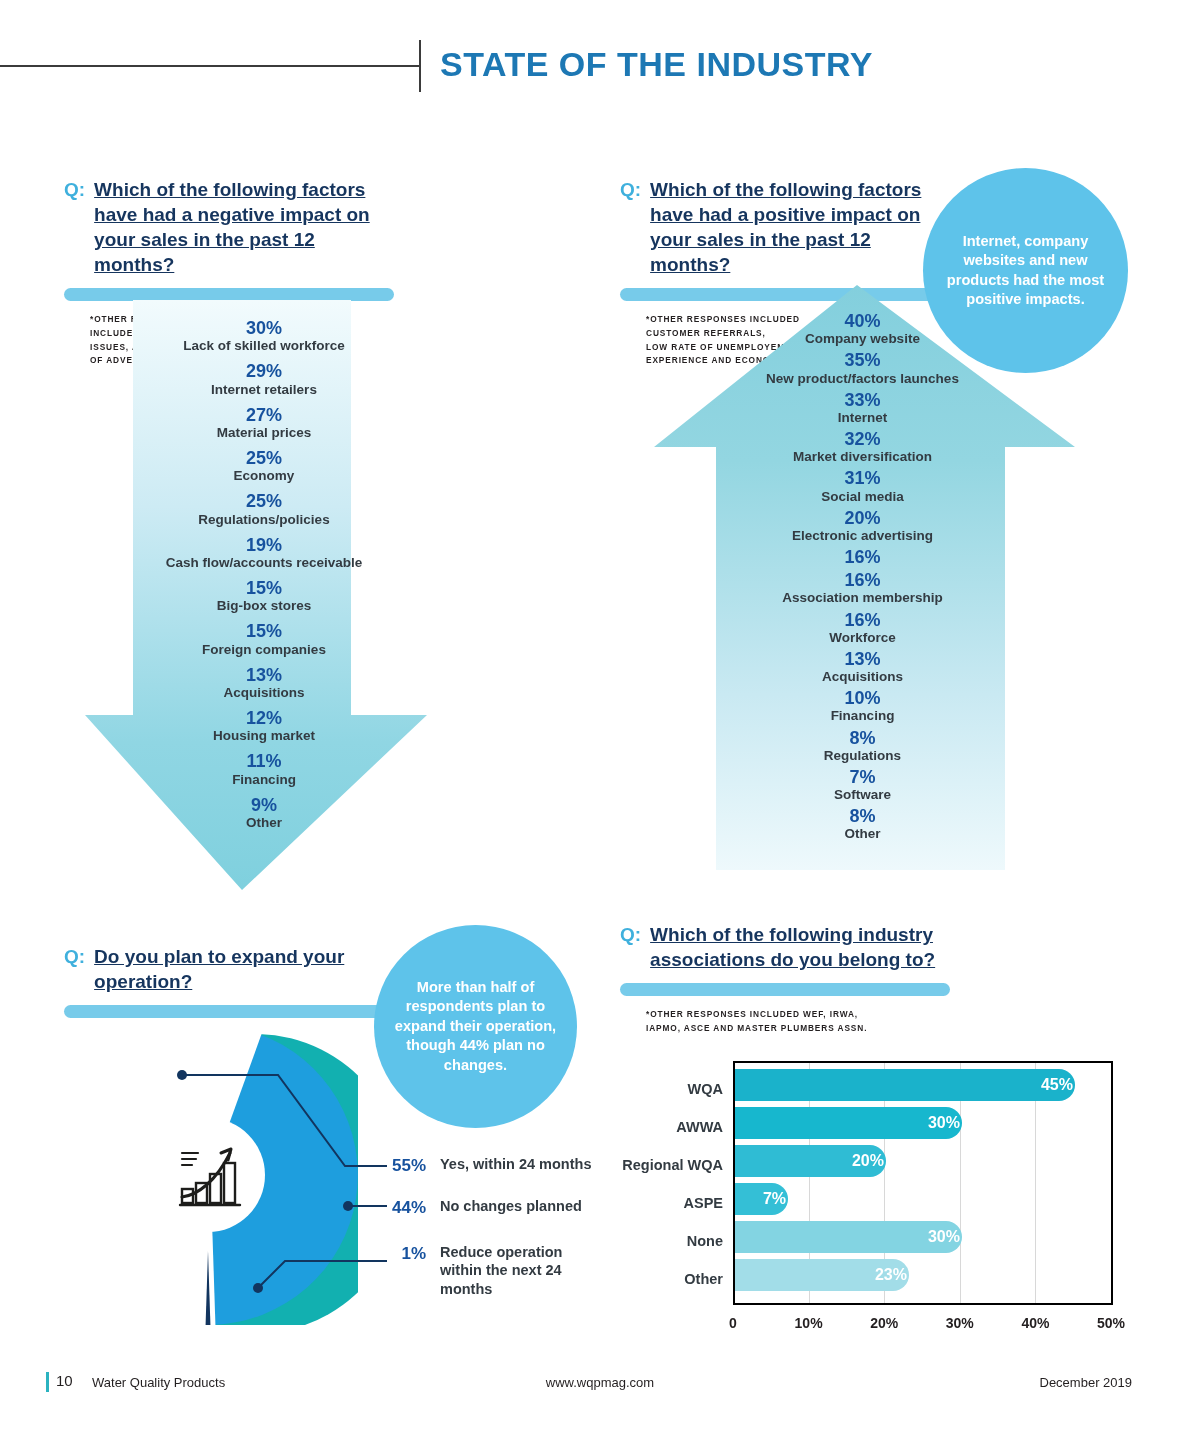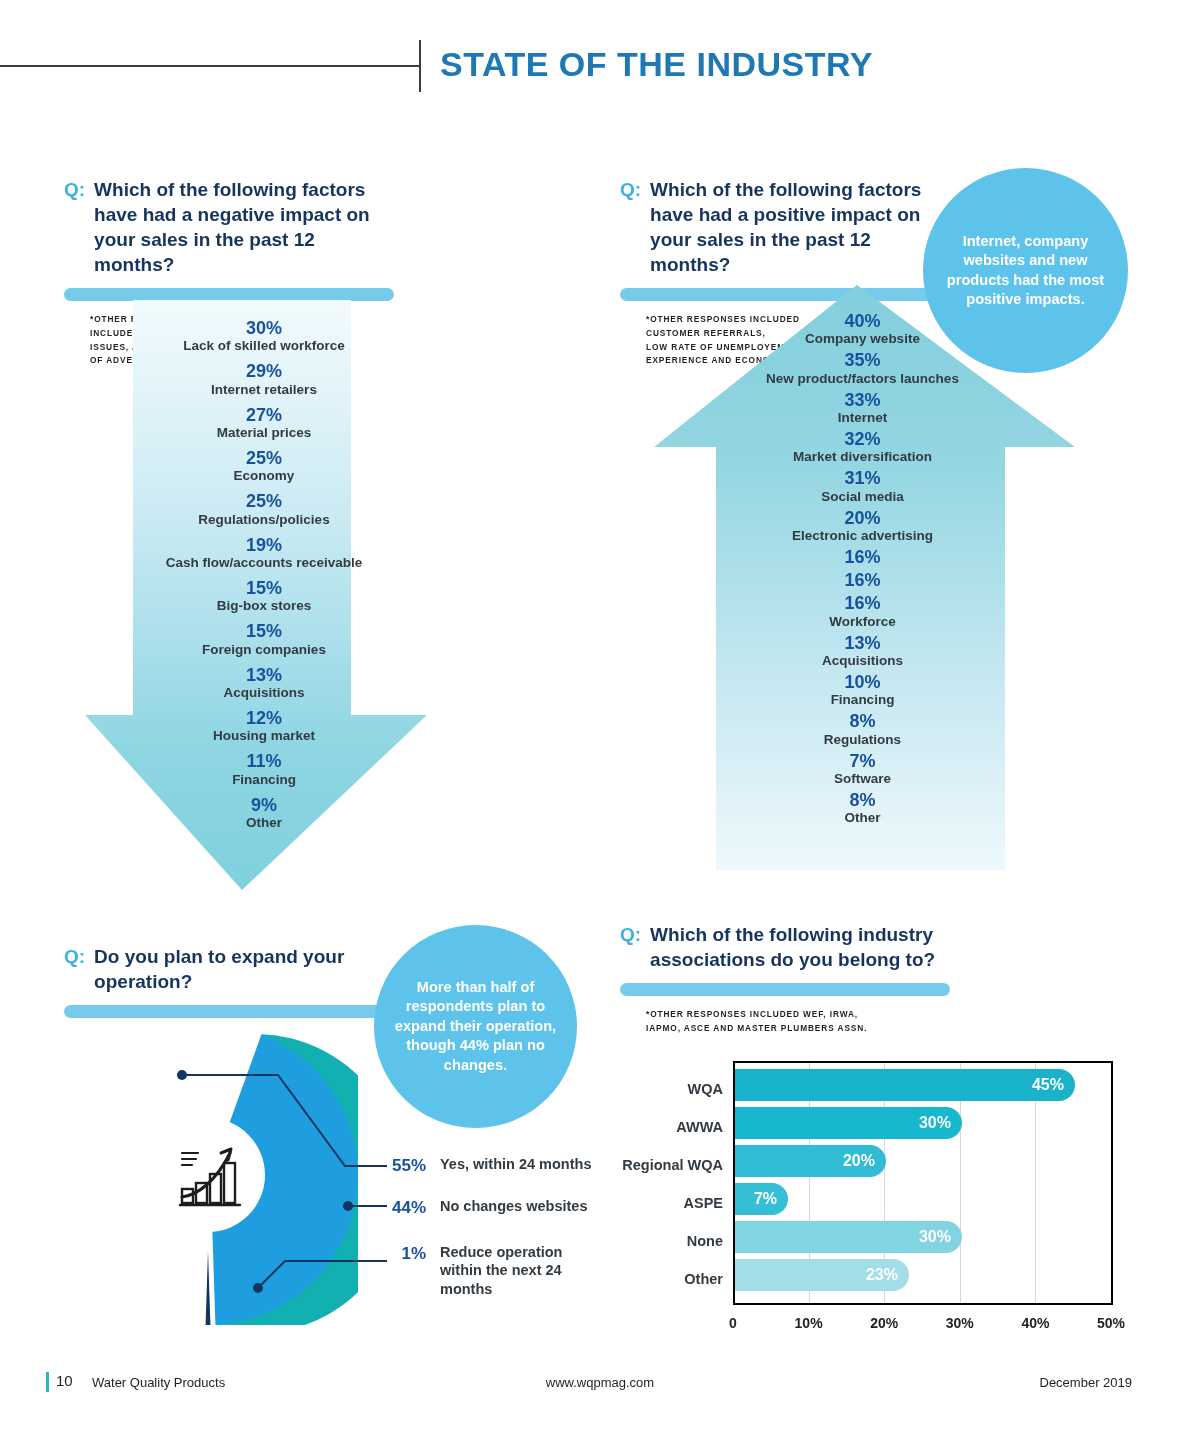--- a/index.html
+++ b/index.html
@@ -27,21 +27,21 @@
   }
 
   
   .qblock { position: absolute; }
   .qrow { display: flex; align-items: flex-start; }
   .qmark {
     color: #3fb0dd; font-size: 19px; font-weight: bold;
     margin-right: 9px; line-height: 1.32;
   }
   .qtext {
-    color: #16355e; font-size: 19px; font-weight: bold; line-height: 1.32;
+    color: #16355e; font-size: 19px; font-weight: bold; line-height: 1.32; text-decoration: underline;
   }
   .qbar {
     height: 13px; border-radius: 7px; background: #77cbea; margin-top: 11px;
   }
   .qnote {
     margin-top: 12px; margin-left: 26px;
     color: #231f20; font-size: 8.3px; font-weight: bold;
     letter-spacing: .9px; line-height: 1.65;
   }
 
@@ -93,21 +93,21 @@
   .bc-grid { position: absolute; top: 0; width: 1px; background: #d8d8d8; }
   .bc-catlabel {
     position: absolute; text-align: right;
     color: #333b42; font-size: 14.5px; font-weight: bold;
   }
   .bc-bar {
     position: absolute; border-radius: 0 16px 16px 0;
     display: flex; align-items: center; justify-content: flex-end;
   }
   .bc-bar span {
-    color: #fff; font-size: 16px; font-weight: bold; padding-right: 11px;
+    color: #fff; font-size: 16px; font-weight: bold; padding-right: 2px;
   }
   .bc-tick {
     position: absolute; text-align: center;
     color: #231f20; font-size: 14px; font-weight: bold;
   }
 
   
   .footer { position: absolute; left: 0; top: 1360px; width: 1200px; height: 50px; }
   .f-bar { position: absolute; left: 46px; top: 1372px; width: 3px; height: 20px; background: #2bb3c0; }
   .f-page { position: absolute; left: 56px; top: 1372px; font-size: 15px; color: #231f20; }
@@ -254,20 +254,21 @@
       </div>
       <div class="item">
         <div class="pct">20%</div>
         <div class="lbl">Electronic advertising</div>
       </div>
       <div class="item">
         <div class="pct">16%</div>
       </div>
       <div class="item">
         <div class="pct">16%</div>
+        <div class="lbl">Association membership</div>
       </div>
       <div class="item">
         <div class="pct">16%</div>
         <div class="lbl">Workforce</div>
       </div>
       <div class="item">
         <div class="pct">13%</div>
         <div class="lbl">Acquisitions</div>
       </div>
       <div class="item">
@@ -342,21 +343,21 @@
     <circle cx="108" cy="233" r="5" fill="#12355f"></circle>
   </svg>
 
   <div class="legend" style="left:374px; top:1155px; width:230px;">
     <div class="legend-row">
       <div class="legend-pct">55%</div>
       <div class="legend-lbl">Yes, within 24 months</div>
     </div>
     <div class="legend-row" style="margin-bottom:24px;">
       <div class="legend-pct">44%</div>
-      <div class="legend-lbl">No changes websites</div>
+      <div class="legend-lbl">No changes planned</div>
     </div>
     <div class="legend-row">
       <div class="legend-pct">1%</div>
       <div class="legend-lbl" style="width:175px;">Reduce operation within the next 24 months</div>
     </div>
   </div>
 
   <div class="qblock" style="left:620px; top:922px; width:330px;">
     <div class="qrow">
       <div class="qmark">Q:</div>

